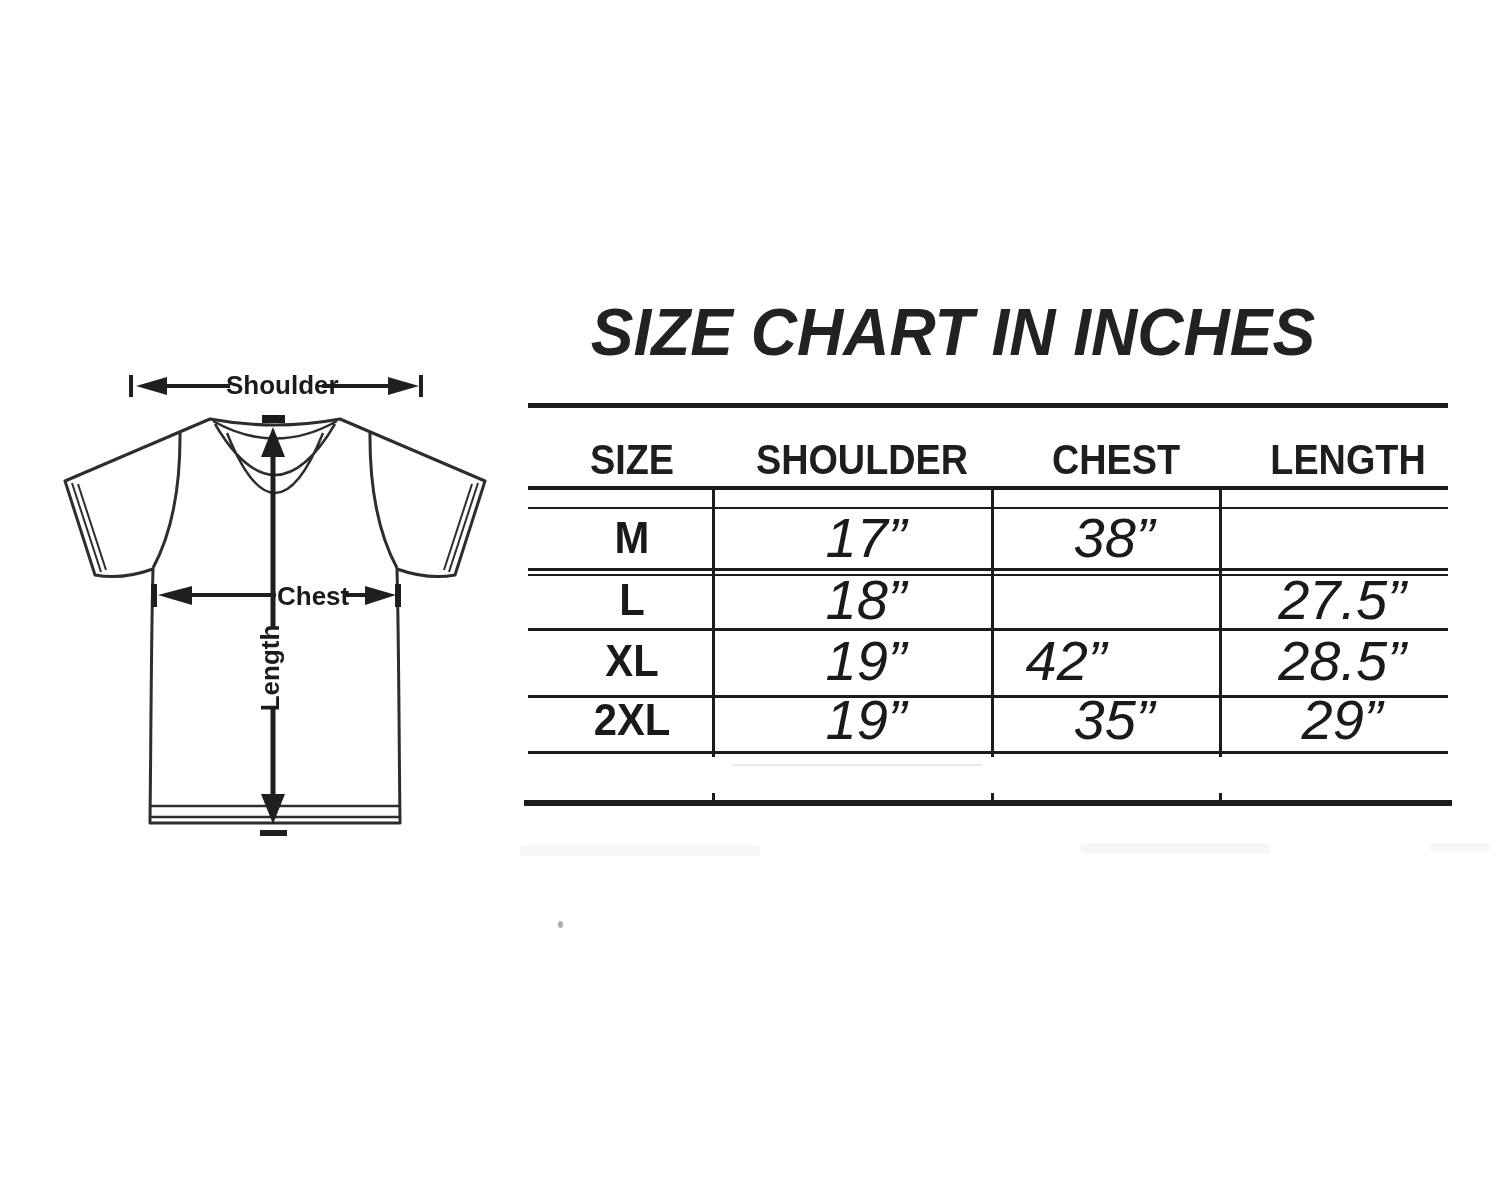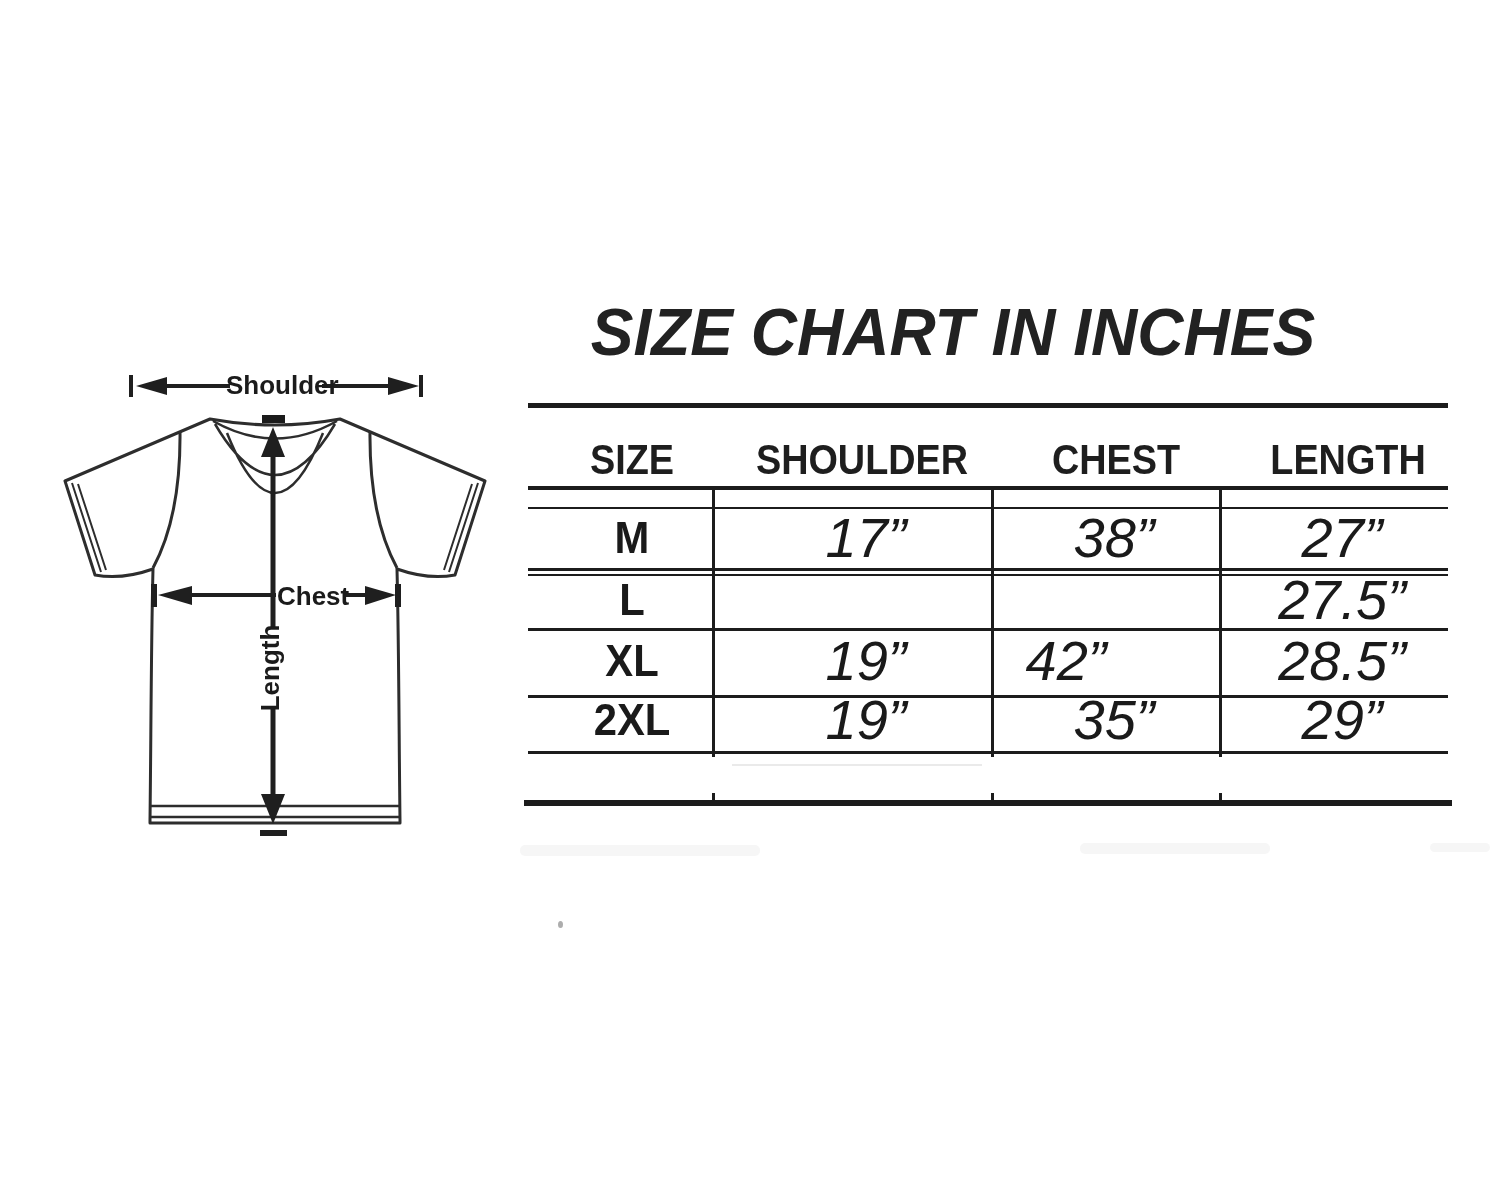--- a/index.html
+++ b/index.html
@@ -101,23 +101,23 @@
   <div class="vline" style="left:1219px;top:793px;width:3px;height:7px;"></div>
 
   <div class="cell hcell" style="left:532px;top:434px;width:200px;">SIZE</div>
   <div class="cell hcell" style="left:742px;top:434px;width:240px;">SHOULDER</div>
   <div class="cell hcell" style="left:1006px;top:434px;width:220px;">CHEST</div>
   <div class="cell hcell" style="left:1238px;top:434px;width:220px;">LENGTH</div>
 
   <div class="cell scell" style="left:532px;top:512px;width:200px;">M</div>
   <div class="cell vcell" style="left:746px;top:512px;width:240px;">17”</div>
   <div class="cell vcell" style="left:1004px;top:512px;width:220px;">38”</div>
-  <div class="cell vcell" style="left:1232px;top:512px;width:220px;">27”</div>
 
   <div class="cell scell" style="left:532px;top:574px;width:200px;">L</div>
+  <div class="cell vcell" style="left:746px;top:574px;width:240px;">18”</div>
   <div class="cell vcell" style="left:1232px;top:574px;width:220px;">27.5”</div>
 
   <div class="cell scell" style="left:532px;top:635px;width:200px;">XL</div>
   <div class="cell vcell" style="left:746px;top:635px;width:240px;">19”</div>
   <div class="cell vcell" style="left:956px;top:635px;width:220px;">42”</div>
   <div class="cell vcell" style="left:1232px;top:635px;width:220px;text-align:center;">28.5”</div>
 
   <div class="cell scell" style="left:532px;top:694px;width:200px;">2XL</div>
   <div class="cell vcell" style="left:746px;top:694px;width:240px;">19”</div>
   <div class="cell vcell" style="left:1004px;top:694px;width:220px;">35”</div>

